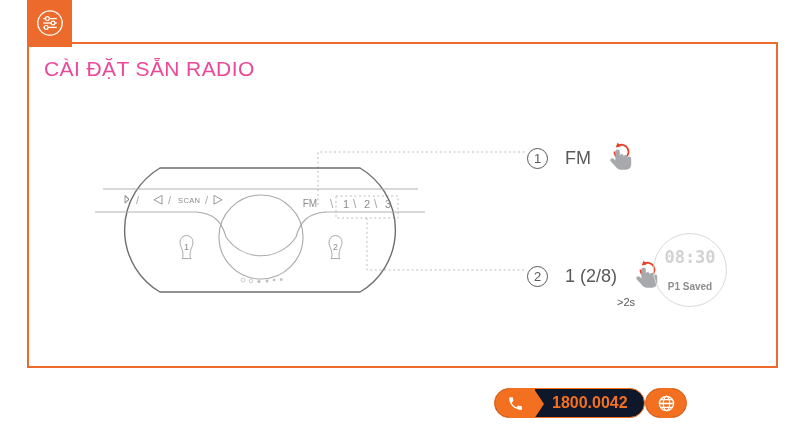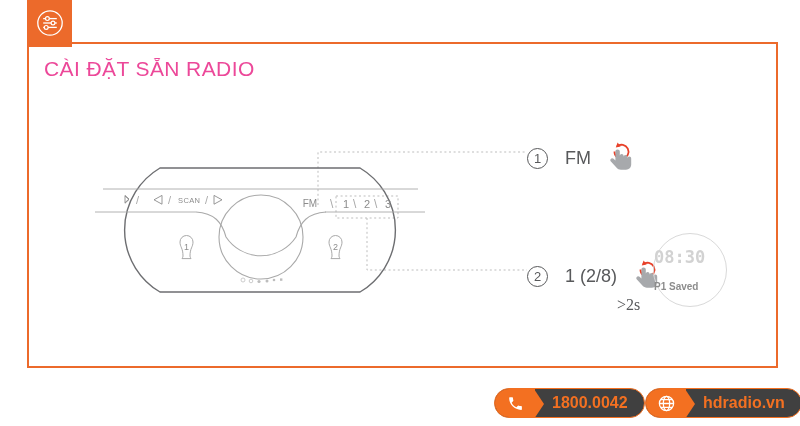--- a/index.html
+++ b/index.html
@@ -51,44 +51,44 @@
     border:1.3px solid #58595b;
     color:#58595b;font-size:13px;
     display:flex;align-items:center;justify-content:center;
     box-sizing:border-box;
   }
   .callout-label{
     color:#58595b;font-size:18px;margin-left:17px;white-space:nowrap;
   }
   .tap-wrap{position:relative;margin-left:9px;width:40px;height:34px;}
   .hold-text{
-    position:absolute;font-size:16px;color:#58595b;font-family:Liberation Serif, serif;
+    position:absolute;font-size:11px;color:#58595b;
   }
 
   
   #display{
     position:absolute;left:653px;top:233px;width:74px;height:74px;
     border:1.3px solid #d9d9d9;border-radius:50%;
-    display:flex;flex-direction:column;justify-content:center;
+    display:flex;flex-direction:column;align-items:center;justify-content:center;
     box-sizing:border-box;
   }
   #seg-time{
     font-family:"DejaVu Sans Mono", monospace;
     font-size:17px;color:#d2d2d2;letter-spacing:0px;line-height:1;
     font-weight:bold;
   }
   #seg-status{
     font-size:10px;color:#8c8c8c;margin-top:15px;font-weight:bold;
   }
 
   
   #footer{position:absolute;left:0;top:380px;width:800px;height:46px;}
   .pill{
     position:absolute;height:30px;border-radius:15px;
-    border:1.5px solid #f37021;background:#404040;
+    border:1.5px solid #f37021;background:#0f172a;
     display:flex;align-items:center;box-sizing:border-box;
     overflow:hidden;
   }
   .pill-ico{
     width:40px;height:100%;background:#f37021;
     display:flex;align-items:center;justify-content:center;
     position:relative;
   }
   .pill-ico:after{
     content:"";position:absolute;right:-9px;top:0;
@@ -265,15 +265,14 @@
   <div class="pill" style="left:645px;top:8px;">
     <span class="pill-ico">
       <svg width="19" height="19" viewBox="0 0 24 24" fill="none" stroke="#ffffff" stroke-width="1.6">
         <circle cx="12" cy="12" r="9"></circle>
         <ellipse cx="12" cy="12" rx="4" ry="9"></ellipse>
         <line x1="3" y1="12" x2="21" y2="12"></line>
         <line x1="4.6" y1="7" x2="19.4" y2="7"></line>
         <line x1="4.6" y1="17" x2="19.4" y2="17"></line>
       </svg>
     </span>
-    <span class="pill-txt">hdradio.vn</span>
   </div>
 </div>
 
 </body></html>

